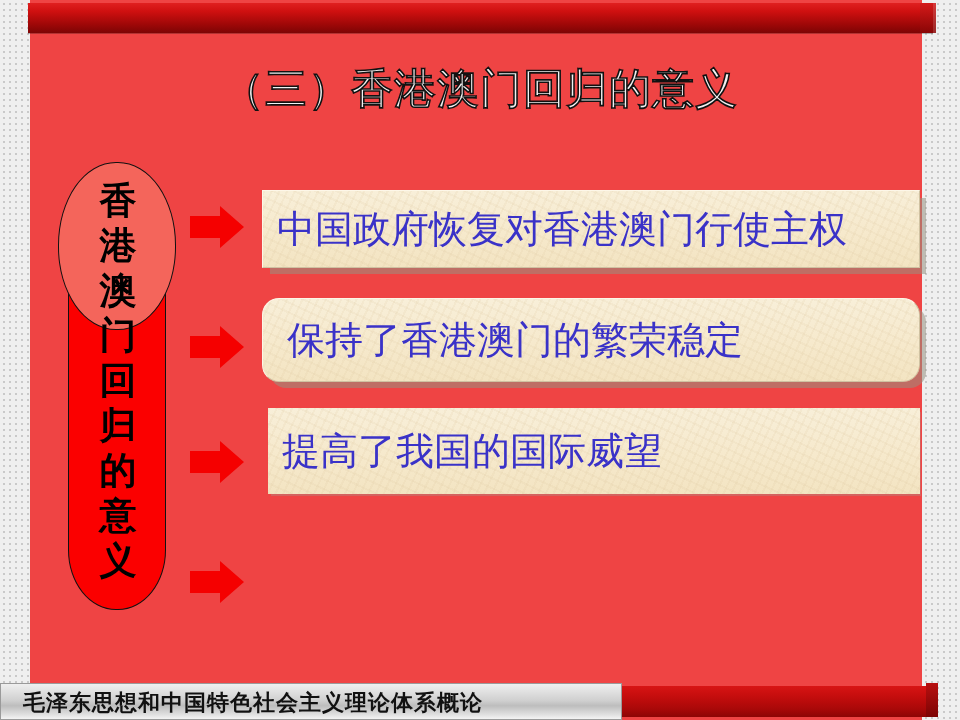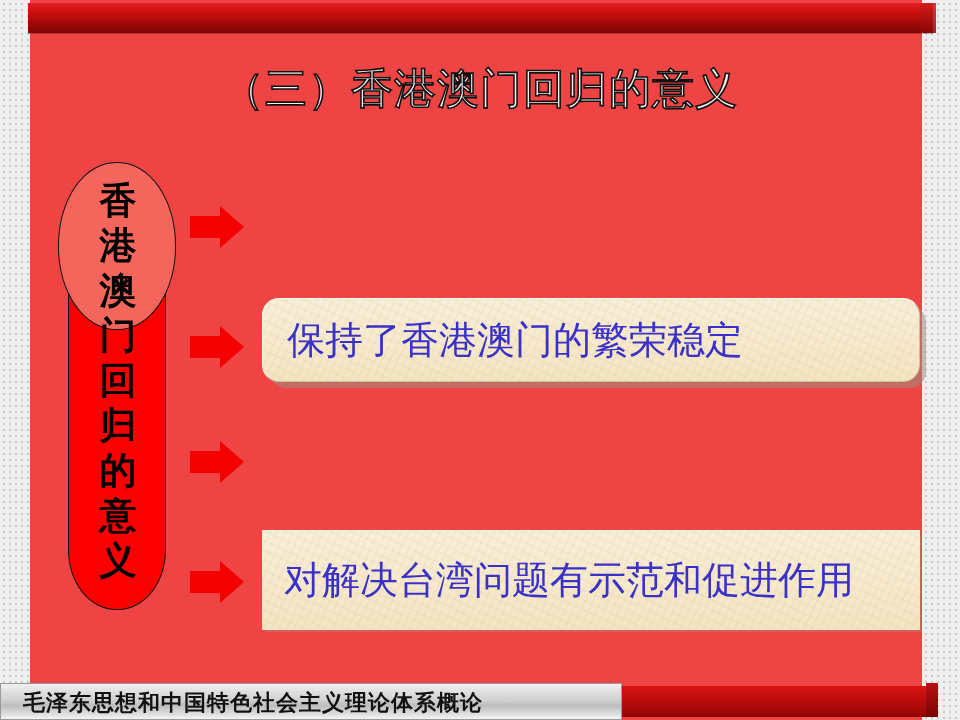--- a/index.html
+++ b/index.html
@@ -227,43 +227,46 @@
       <span>意</span>
       <span>义</span>
     </div>
   </div>
 
   <div class="arrow" style="left:190px; top:206px;">
     <svg viewBox="0 0 54 42">
         <polygon points="0,10 30,10 30,0 54,21 30,42 30,32 0,32" fill="#F50000"></polygon>
       </svg>
   </div>
+  <div class="bar raised" style="left:262px; top:190px; width:658px; height:78px; padding-left:14px;">
+    <div class="bar-text">中国政府恢复对香港澳门行使主权</div>
+  </div>
 
   <div class="arrow" style="left:190px; top:326px;">
     <svg viewBox="0 0 54 42">
         <polygon points="0,10 30,10 30,0 54,21 30,42 30,32 0,32" fill="#F50000"></polygon>
       </svg>
   </div>
   <div class="bar raised" style="left:262px; top:298px; width:658px; height:84px; padding-left:24px;border-radius:17px;">
     <div class="bar-text">保持了香港澳门的繁荣稳定</div>
   </div>
 
   <div class="arrow" style="left:190px; top:441px;">
     <svg viewBox="0 0 54 42">
         <polygon points="0,10 30,10 30,0 54,21 30,42 30,32 0,32" fill="#F50000"></polygon>
       </svg>
   </div>
+  <div class="bar flat" style="left:268px; top:408px; width:652px; height:86px; padding-left:14px;">
+    <div class="bar-text">提高了我国的国际威望</div>
+  </div>
 
   <div class="arrow" style="left:190px; top:561px;">
     <svg viewBox="0 0 54 42">
         <polygon points="0,10 30,10 30,0 54,21 30,42 30,32 0,32" fill="#F50000"></polygon>
       </svg>
-  </div>
-  <div class="bar flat" style="left:262px; top:530px; width:658px; height:100px; padding-left:22px;">
-    <div class="bar-text">对解决台湾问题有示范和促进作用</div>
   </div>
 
   <div class="bottom-red"></div>
   <div class="bottom-red-cap"></div>
   <div class="bottom-plate">
     <div class="bottom-plate-text">毛泽东思想和中国特色社会主义理论体系概论</div>
   </div>
 
 </div>
 

